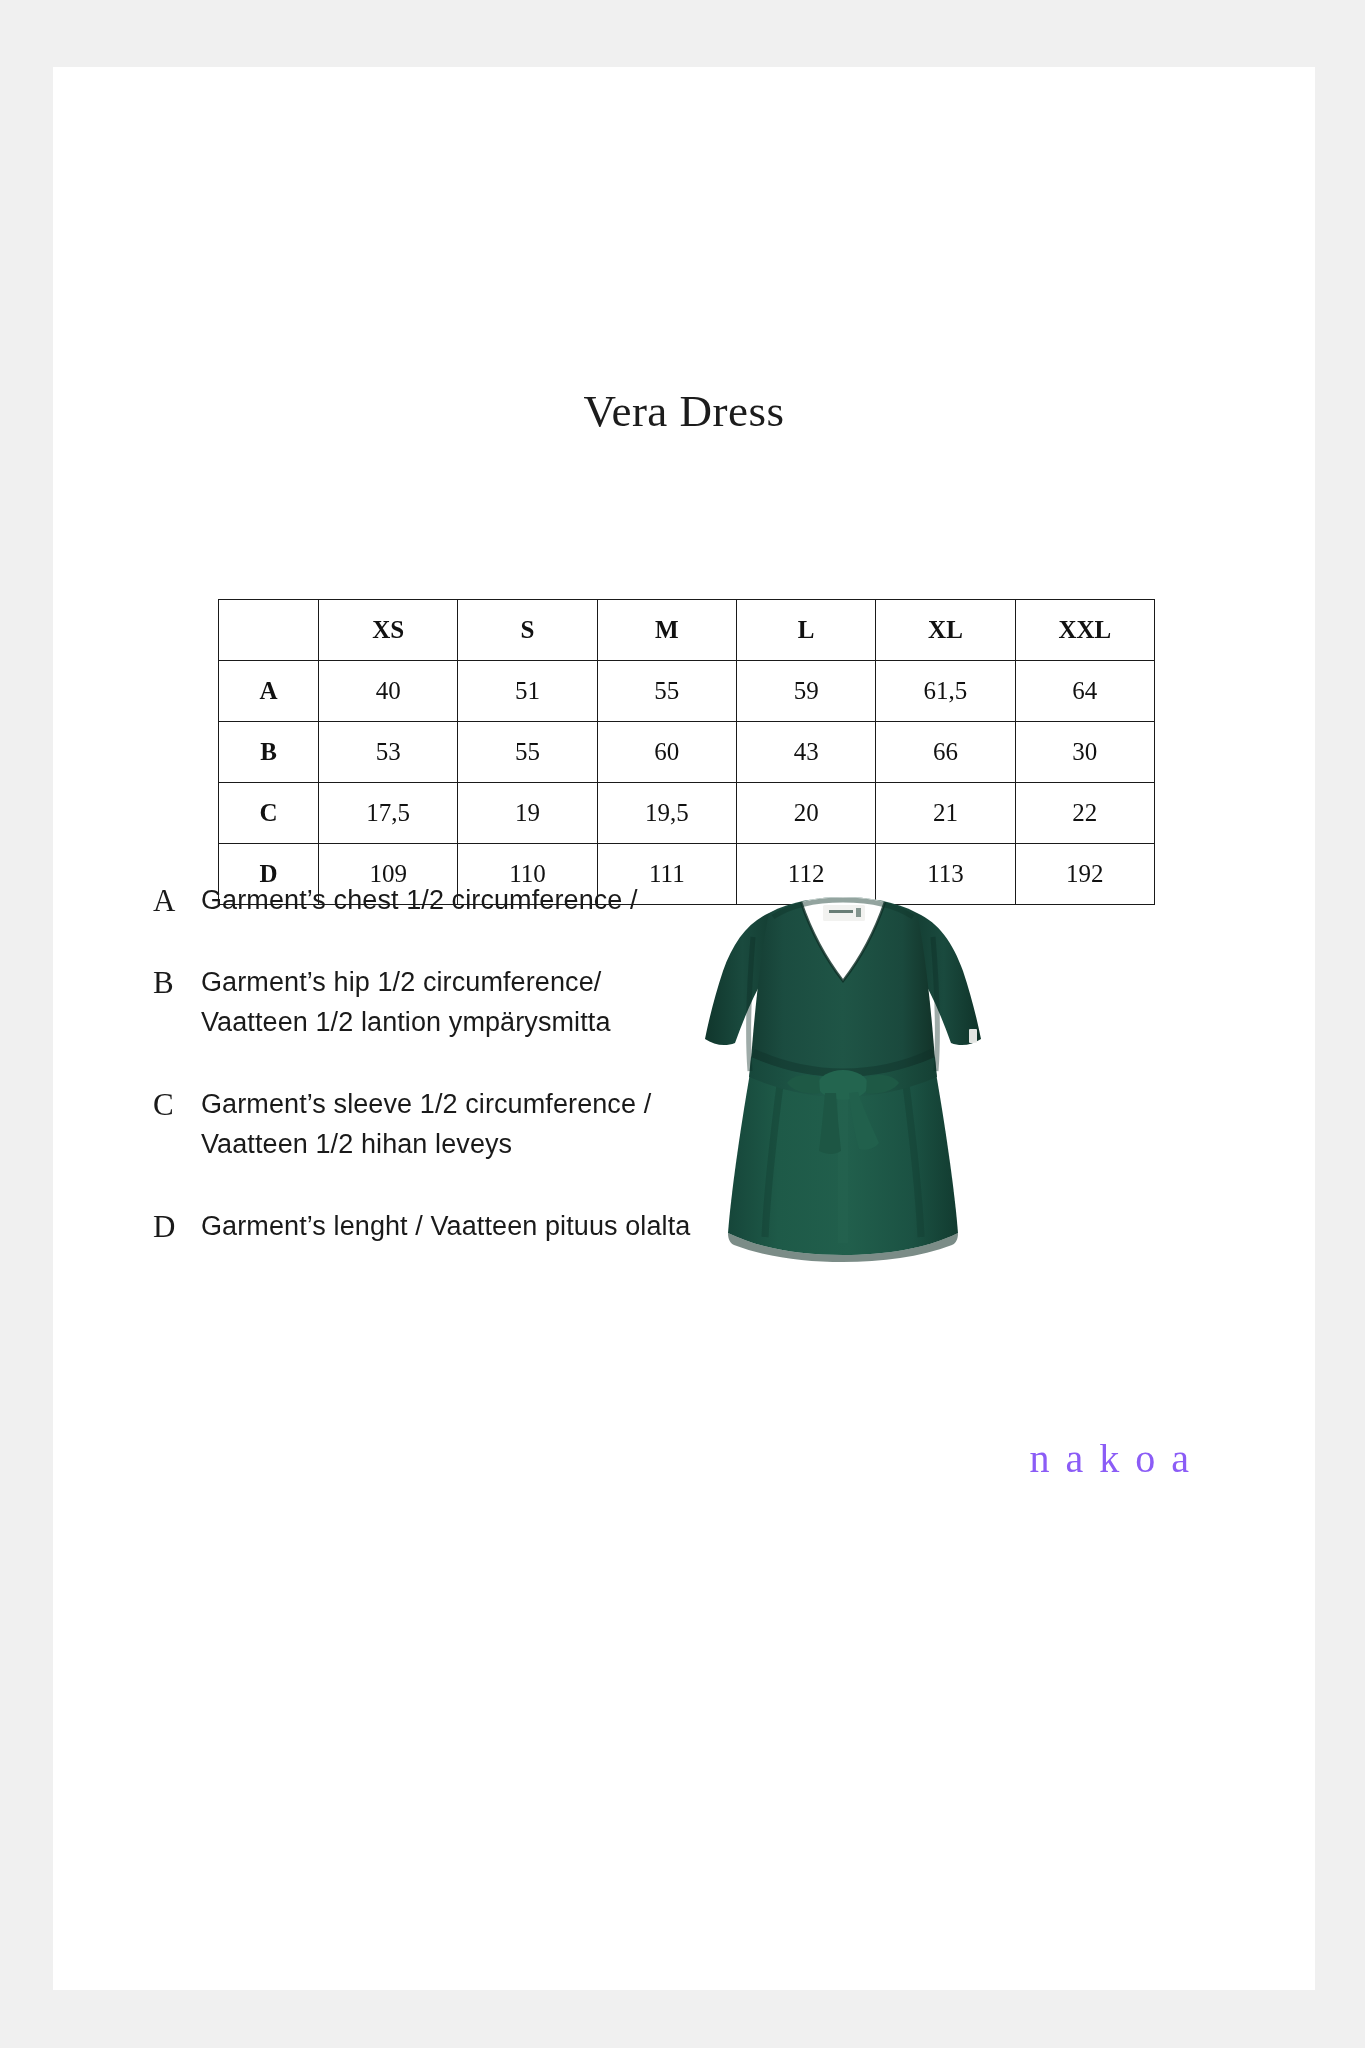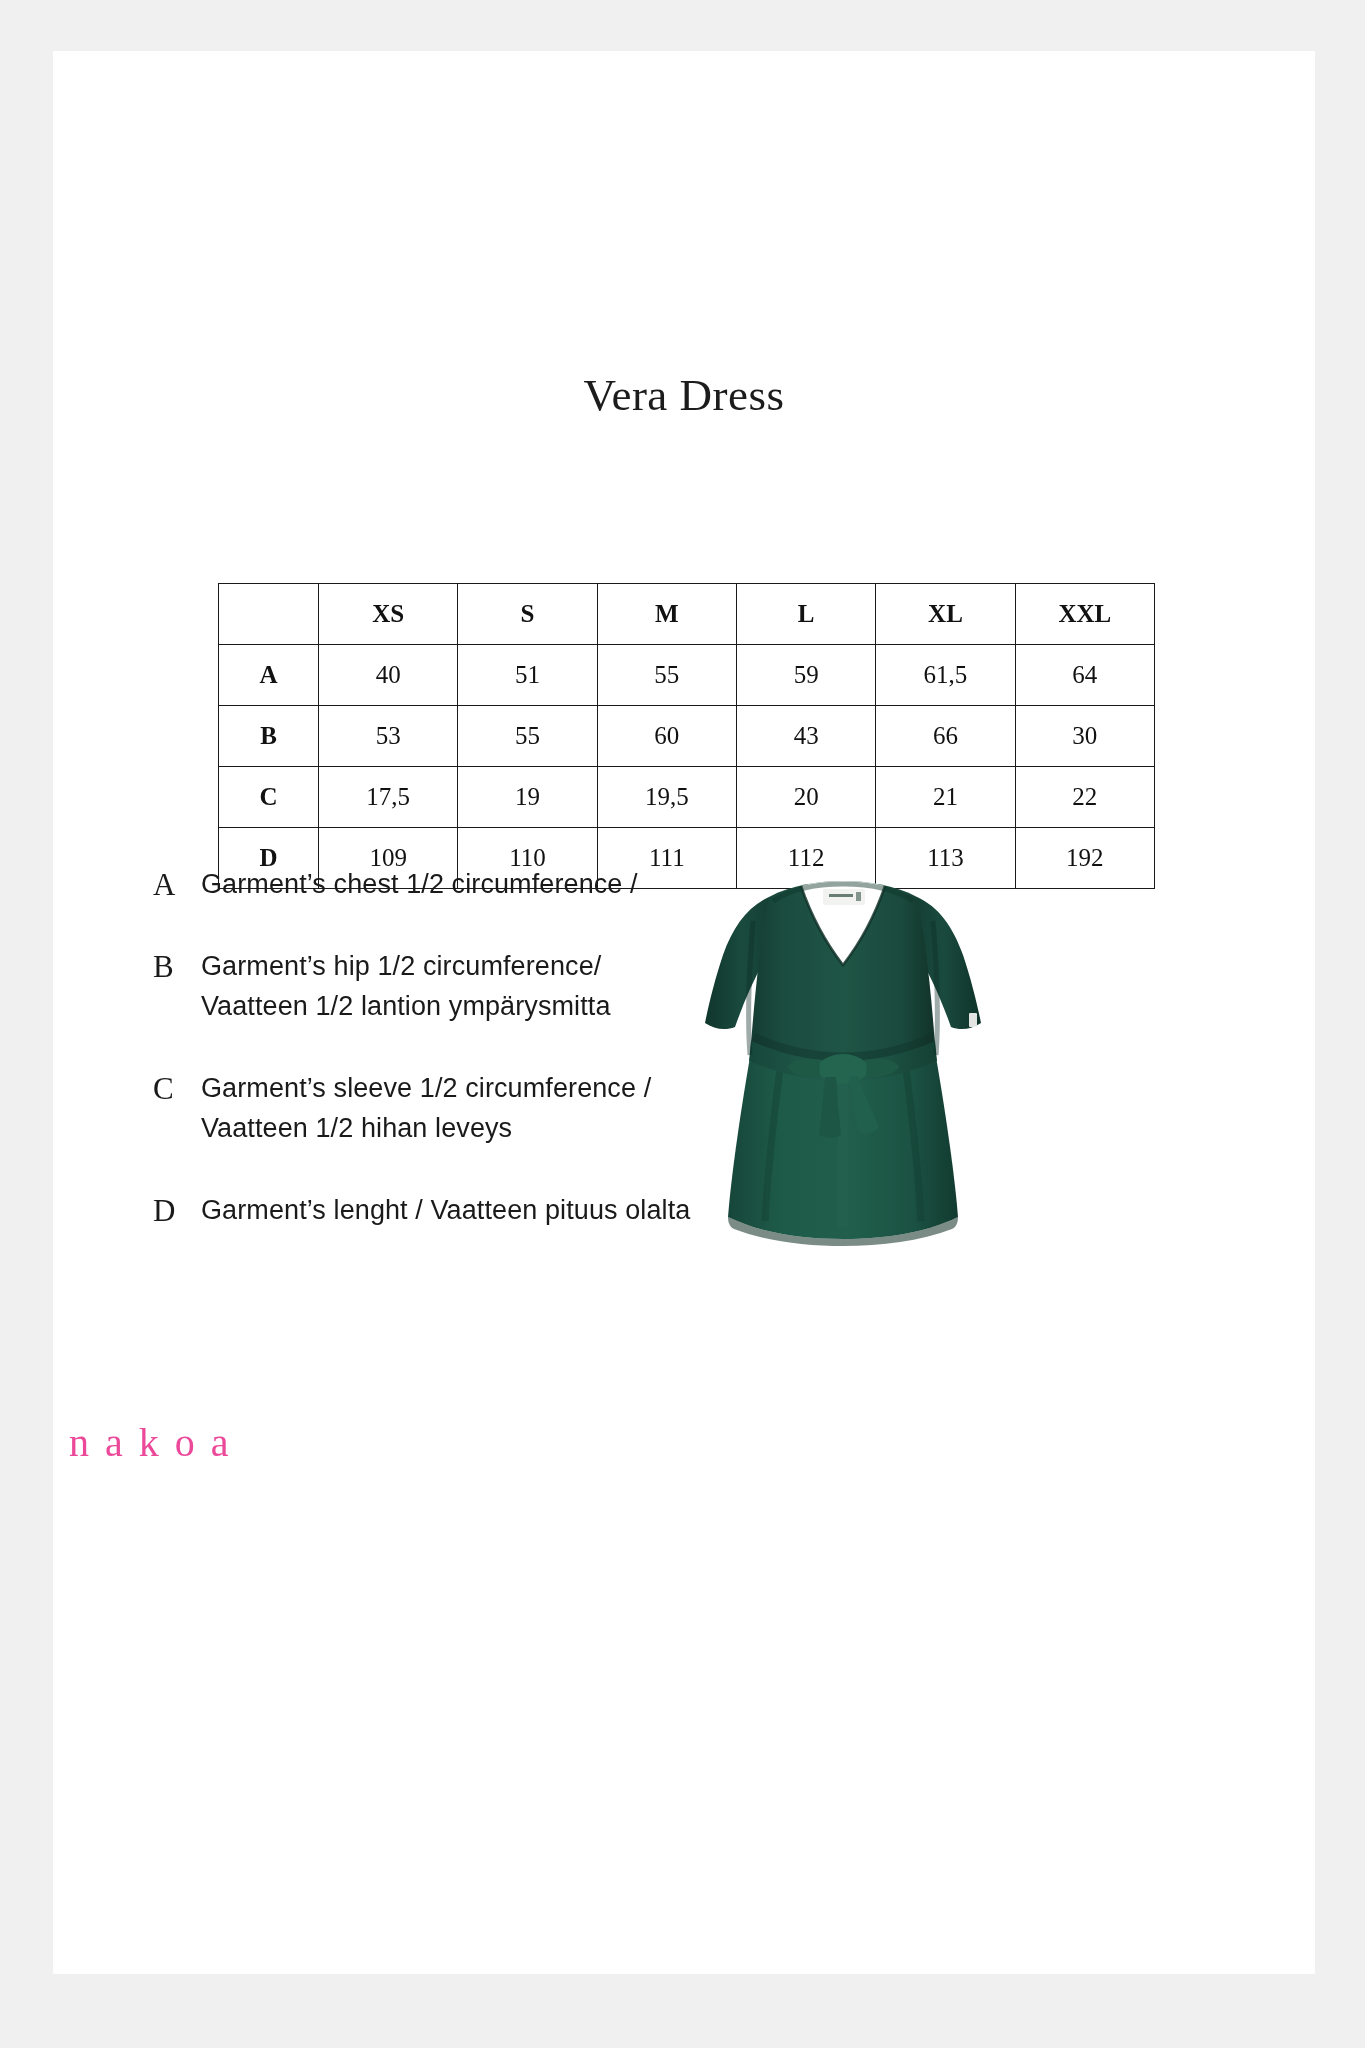--- a/index.html
+++ b/index.html
@@ -18,21 +18,21 @@
     position: relative;
     width: 1365px;
     height: 2048px;
     background: #f0f0f0;
     overflow: hidden;
   }
 
   .page-sheet {
     position: absolute;
     left: 53px;
-    top: 51px;
+    top: 67px;
     width: 1262px;
     height: 1923px;
     background: #ffffff;
   }
 
   
   .doc-title {
     position: absolute;
     left: 0;
     top: 322px;
@@ -122,27 +122,27 @@
     height: 420px;
   }
   .dress-photo svg { display: block; }
 
   
   .brand-logo {
     position: absolute;
     left: 0;
     top: 1372px;
     width: 1152px;
-    text-align: left;
+    text-align: right;
     font-family: "Liberation Serif", "DejaVu Serif", serif;
     font-size: 40px;
     font-weight: 400;
     letter-spacing: 16px;
     text-indent: 16px;
-    color: #ec4899;
+    color: #8b5cf6;
     line-height: 1;
   }
 </style>
 </head>
 <body>
 
 <div class="page-canvas">
   <div class="page-sheet">
 
     <div class="doc-title">Vera Dress</div>

